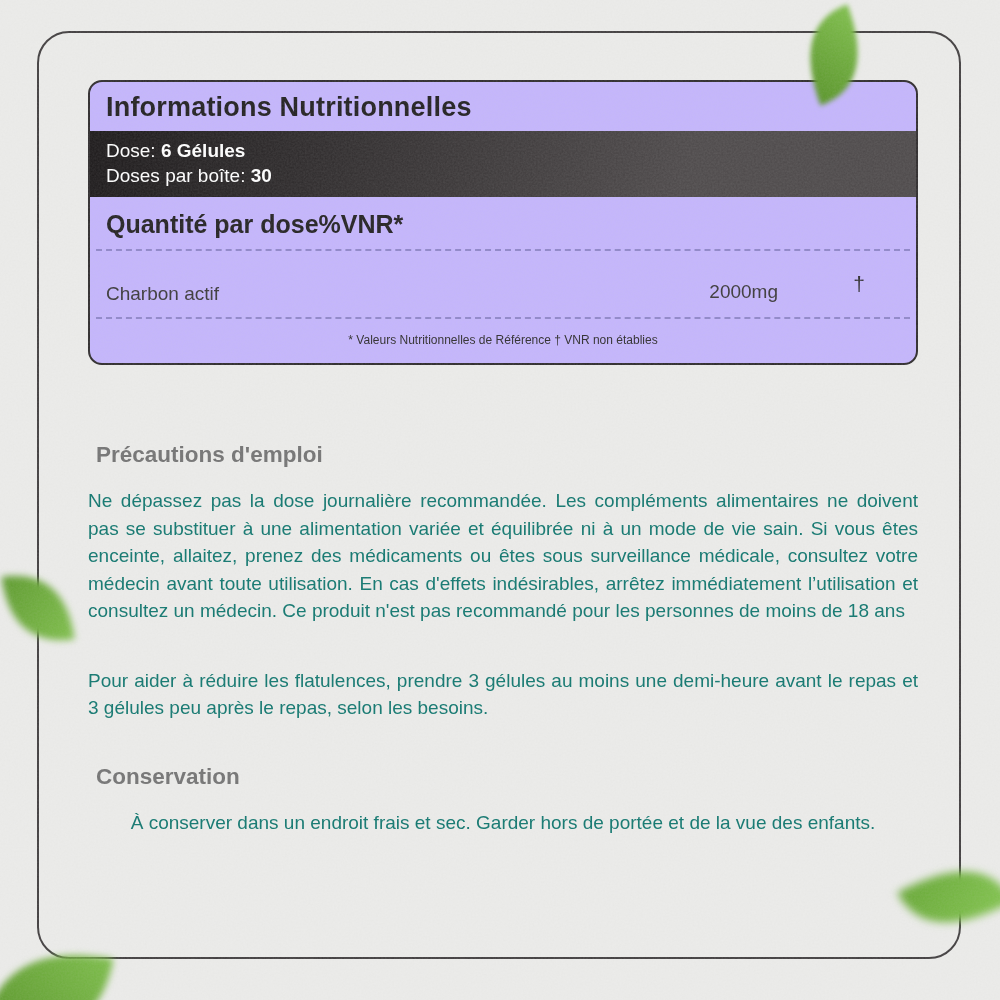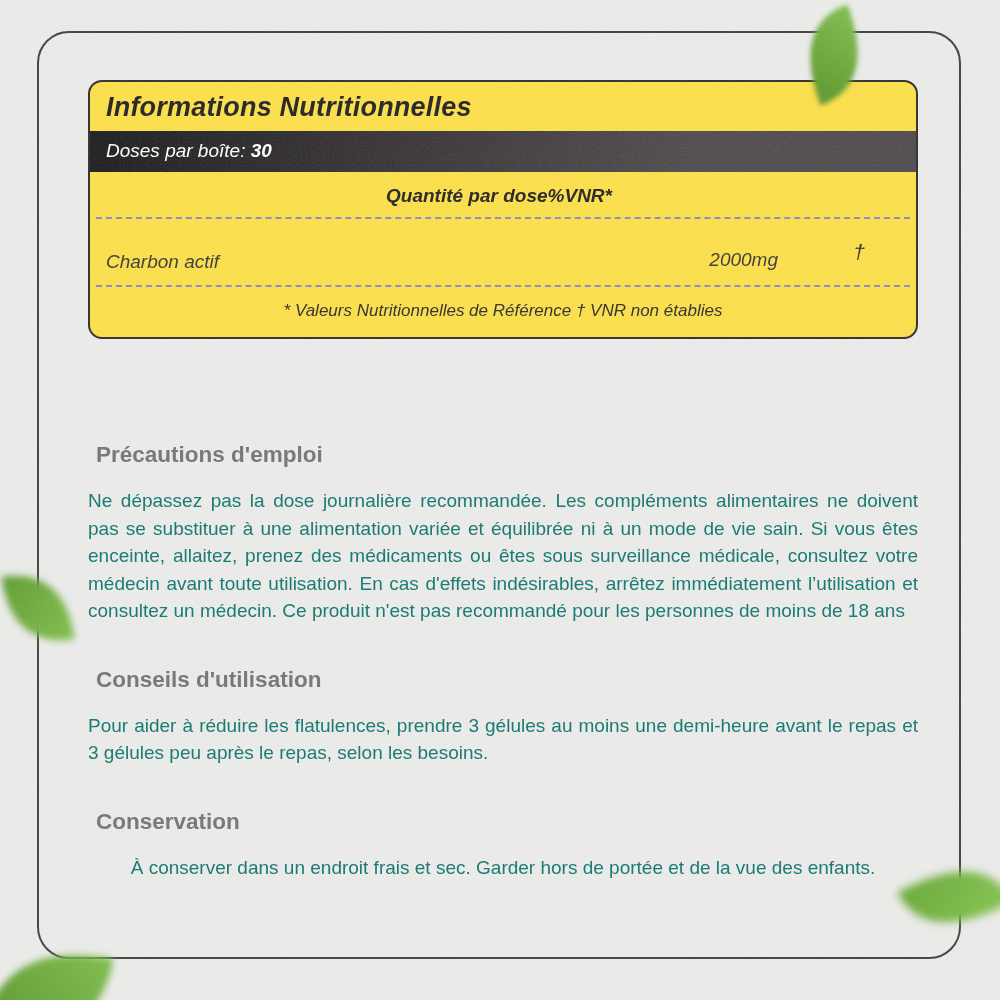--- a/index.html
+++ b/index.html
@@ -11,45 +11,45 @@
   }
   .noise{position:absolute;inset:0;z-index:9;pointer-events:none;opacity:.30;}
   .outer-frame{
     position:absolute;left:37px;top:31px;width:924px;height:928px;
     border:2px solid #413e3f;border-radius:32px;box-sizing:border-box;z-index:1;
   }
   
   .label-panel{
     position:absolute;left:88px;top:80px;width:830px;box-sizing:border-box;
     border:2px solid #2e2b2c;border-radius:14px;overflow:hidden;
-    background:#fde047;z-index:2;font-style:italic;
+    background:#c4b5fd;z-index:2;
   }
   .label-title{
     padding:10px 16px 8px;font-size:27px;font-weight:bold;color:#211f20;
     letter-spacing:.2px;
   }
   .dose-banner{
     background:linear-gradient(105deg,#1b1819 0%,#4d494a 72%);
     color:#ffffff;padding:7px 16px 9px;font-size:19px;line-height:25px;
   }
   .b{font-weight:bold;}
   .facts-header{
-    display:flex;justify-content:center;align-items:baseline;
-    padding:13px 24px 10px 16px;font-size:19px;font-weight:bold;color:#232122;
+    display:flex;justify-content:flex-start;align-items:baseline;
+    padding:13px 24px 10px 16px;font-size:25px;font-weight:bold;color:#232122;
   }
   .dashed{border:none;border-top:2px dashed #8f86c9;margin:0 6px;height:0;}
   .facts-row{
     display:flex;align-items:center;
     padding:12px 12px 12px 16px;font-size:19px;color:#3b393a;
   }
   .row-name{flex:1;margin-top:20px;}
   .row-amount{text-align:right;margin-right:36px;margin-top:15px;}
   .row-vnr{width:90px;text-align:center;font-size:21px;color:#2e2c2d;}
   .facts-footnote{
-    text-align:center;padding:14px 12px 16px;font-size:17px;color:#2e2c2d;
+    text-align:center;padding:14px 12px 16px;font-size:12px;color:#2e2c2d;
   }
   .ingredients{
     background:linear-gradient(105deg,#232021 0%,#4b4748 80%);
     color:#f4f2f3;padding:15px 16px 19px;font-size:19.5px;line-height:27px;
   }
   
   .sections{position:absolute;left:88px;top:442px;width:830px;z-index:2;}
   .section h2{margin:0 8px 19px;font-size:22.5px;font-weight:bold;color:#737373;}
   .section p{margin:0;font-size:19px;line-height:27.5px;text-align:justify;color:#0f766e;}
   .section + .section{margin-top:42px;}
@@ -63,20 +63,21 @@
 </style>
 </head>
 <body>
 
 <div class="outer-frame"></div>
 
 <div class="label-panel">
   <div class="label-title">Informations Nutritionnelles</div>
 
   <div class="dose-banner">
+    <div><span>Dose: </span><span class="b">6 Gélules</span></div>
     <div><span>Doses par boîte: </span><span class="b">30</span></div>
   </div>
 
   <div class="facts-header">
     <span>Quantité par dose</span>
     <span>%VNR*</span>
   </div>
 
   <div class="dashed"></div>
 
@@ -91,21 +92,20 @@
   <div class="facts-footnote">* Valeurs Nutritionnelles de Référence † VNR non établies</div>
 
 </div>
 
 <div class="sections">
   <div class="section">
     <h2>Précautions d'emploi</h2>
     <p>Ne dépassez pas la dose journalière recommandée. Les compléments alimentaires ne doivent pas se substituer à une alimentation variée et équilibrée ni à un mode de vie sain. Si vous êtes enceinte, allaitez, prenez des médicaments ou êtes sous surveillance médicale, consultez votre médecin avant toute utilisation. En cas d'effets indésirables, arrêtez immédiatement l’utilisation et consultez un médecin. Ce produit n'est pas recommandé pour les personnes de moins de 18 ans</p>
   </div>
   <div class="section">
-    <h2>Conseils d'utilisation</h2>
     <p>Pour aider à réduire les flatulences, prendre 3 gélules au moins une demi-heure avant le repas et 3 gélules peu après le repas, selon les besoins.</p>
   </div>
   <div class="section">
     <h2>Conservation</h2>
     <p>À conserver dans un endroit frais et sec. Garder hors de portée et de la vue des enfants.</p>
   </div>
 </div>
 
 <svg class="leaf leaf-1" viewBox="0 0 100 100" preserveAspectRatio="none">
   <defs>

